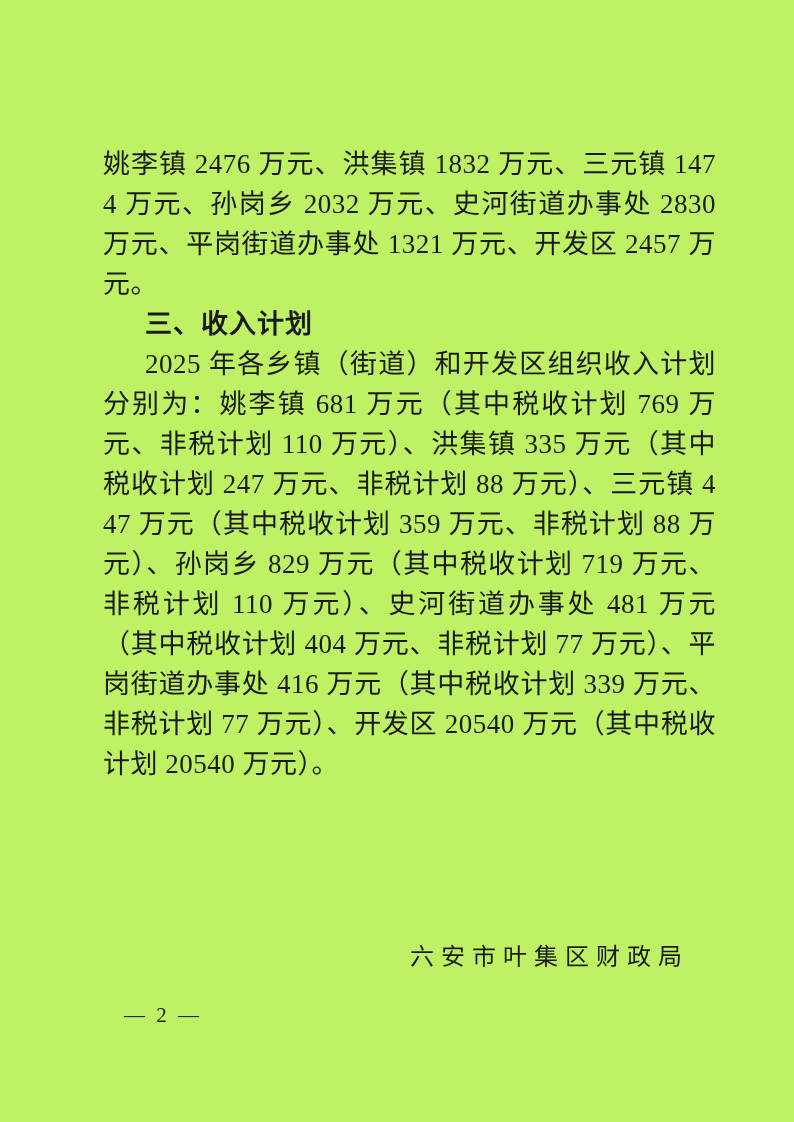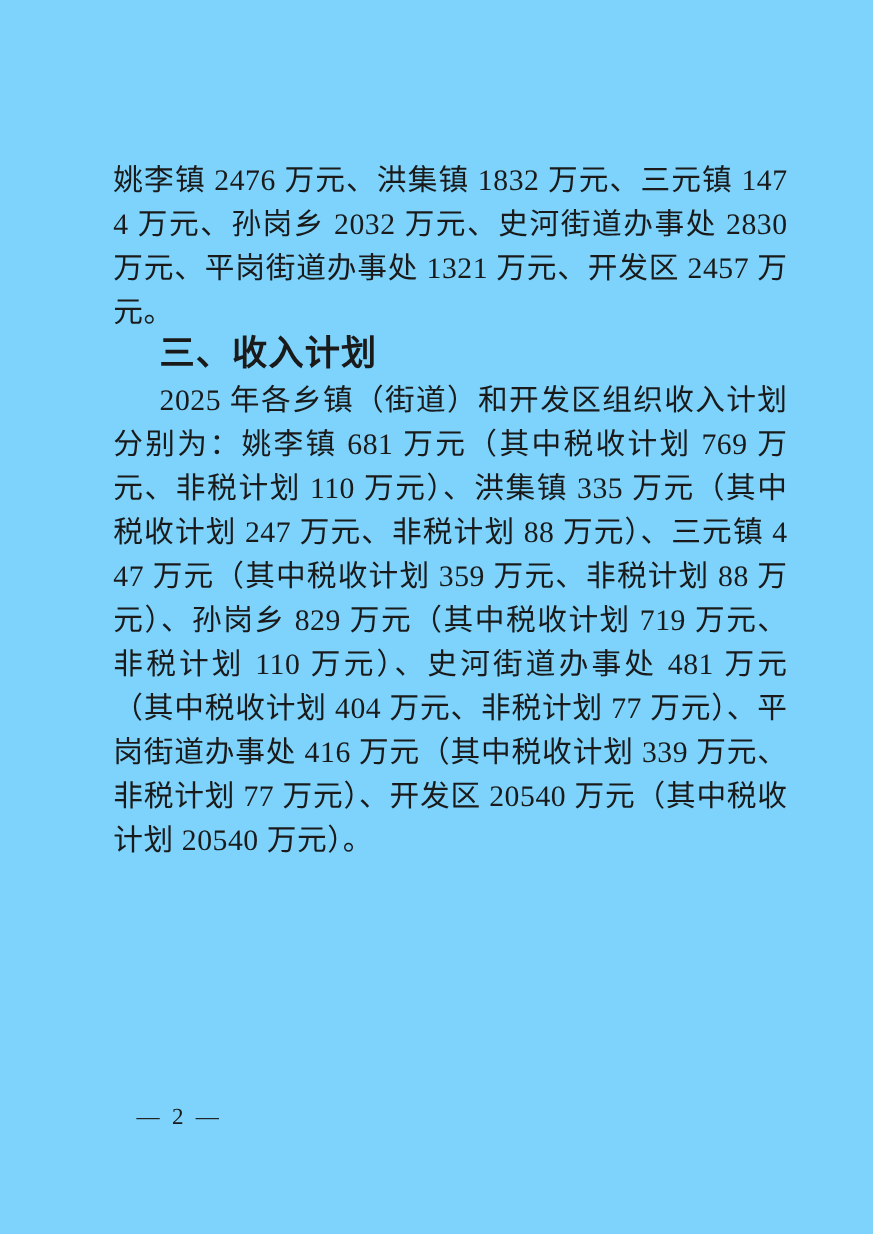--- a/index.html
+++ b/index.html
@@ -5,21 +5,21 @@
   html, body {
     margin: 0;
     padding: 0;
     background: #9b9b9b;
   }
   .page {
     position: relative;
     width: 794px;
     height: 1122px;
     margin: 0 auto;
-    background: #7dd3fc;
+    background: #bef264;
     overflow: hidden;
     font-family: "Liberation Serif", "DejaVu Serif", serif;
     color: #1a1a1a;
   }
   .text-block {
     position: absolute;
     left: 103px;
     top: 144px;
     width: 613px;
   }
@@ -31,23 +31,23 @@
     text-indent: 42px;
     letter-spacing: 0.5px;
     word-break: break-all;
   }
   .para.no-indent {
     text-indent: 0;
   }
   .heading {
     margin: 0;
     padding-left: 42px;
-    font-family: Liberation Mono, monospace;
+    font-family: Liberation Sans, sans-serif;
     font-weight: 700;
-    font-size: 32px;
+    font-size: 27px;
     line-height: 40px;
     letter-spacing: 1px;
   }
   .signature {
     position: absolute;
     left: 410px;
     top: 942px;
     font-size: 24px;
     line-height: 30px;
     letter-spacing: 7px;
@@ -71,16 +71,17 @@
   <div class="text-block">
     <p class="para no-indent">姚李镇 2476 万元、洪集镇 1832 万元、三元镇 1474 万元、孙岗乡 2032 万元、史河街道办事处 2830 万元、平岗街道办事处 1321 万元、开发区 2457 万元。</p>
 
     <h3 class="heading">三、收入计划</h3>
 
     <p class="para">2025 年各乡镇（街道）和开发区组织收入计划分别为：姚李镇 681 万元（其中税收计划 769 万元、非税计划 110 万元）、洪集镇 335 万元（其中税收计划 247 万元、非税计划 88 万元）、三元镇 447 万元（其中税收计划 359 万元、非税计划 88 万元）、孙岗乡 829 万元（其中税收计划 719 万元、非税计划 110 万元）、史河街道办事处 481 万元（其中税收计划 404 万元、非税计划 77 万元）、平岗街道办事处 416 万元（其中税收计划 339 万元、非税计划 77 万元）、开发区 20540 万元（其中税收计划 20540 万元）。</p>
 
 
   </div>
 
+  <div class="signature">六安市叶集区财政局</div>
 
   <div class="page-number">— 2 —</div>
 
 </div>
 
 </body></html>

